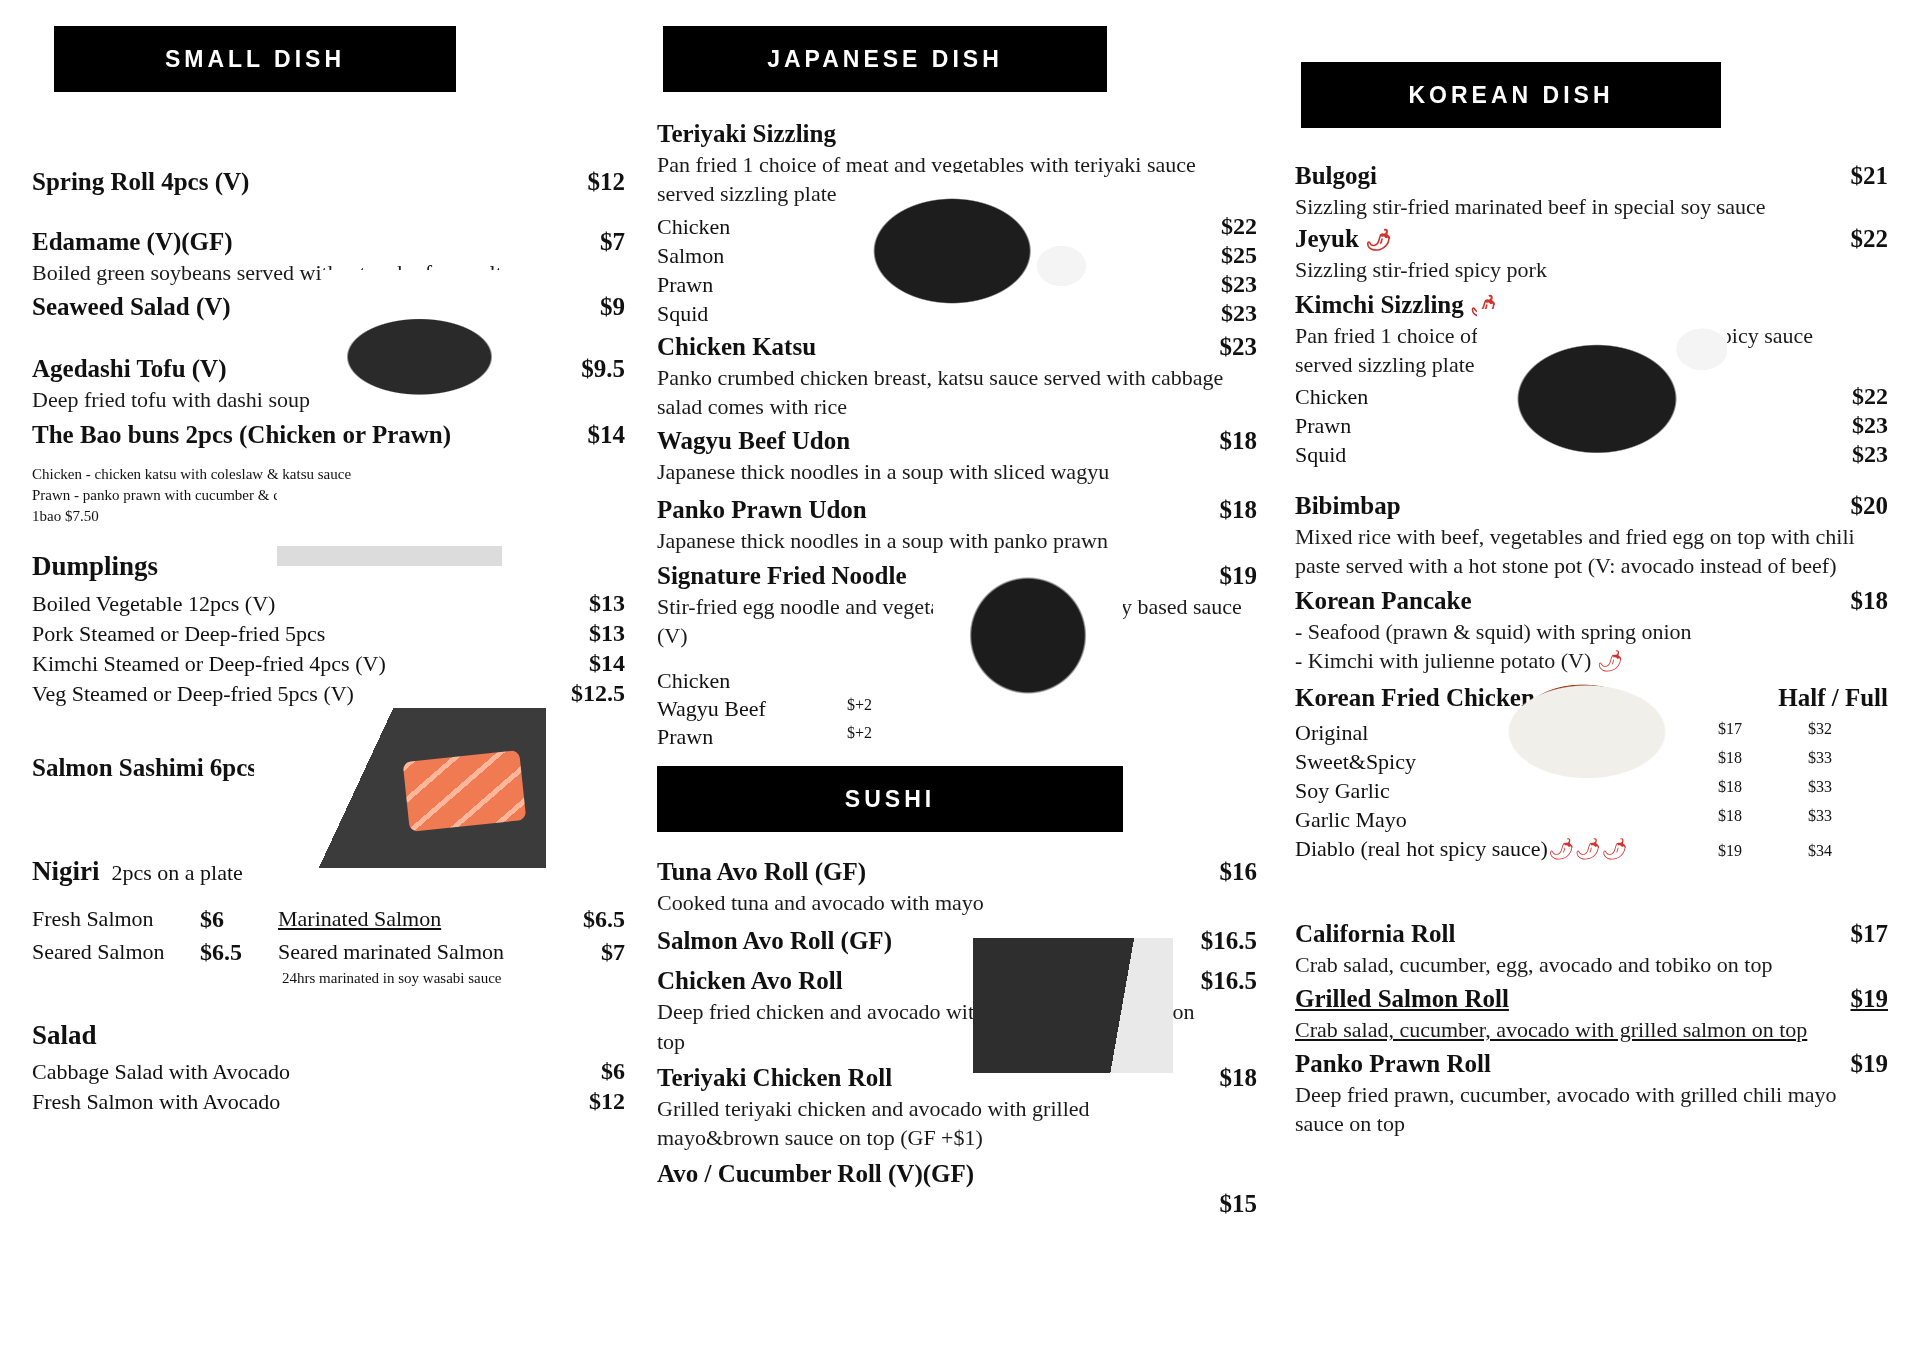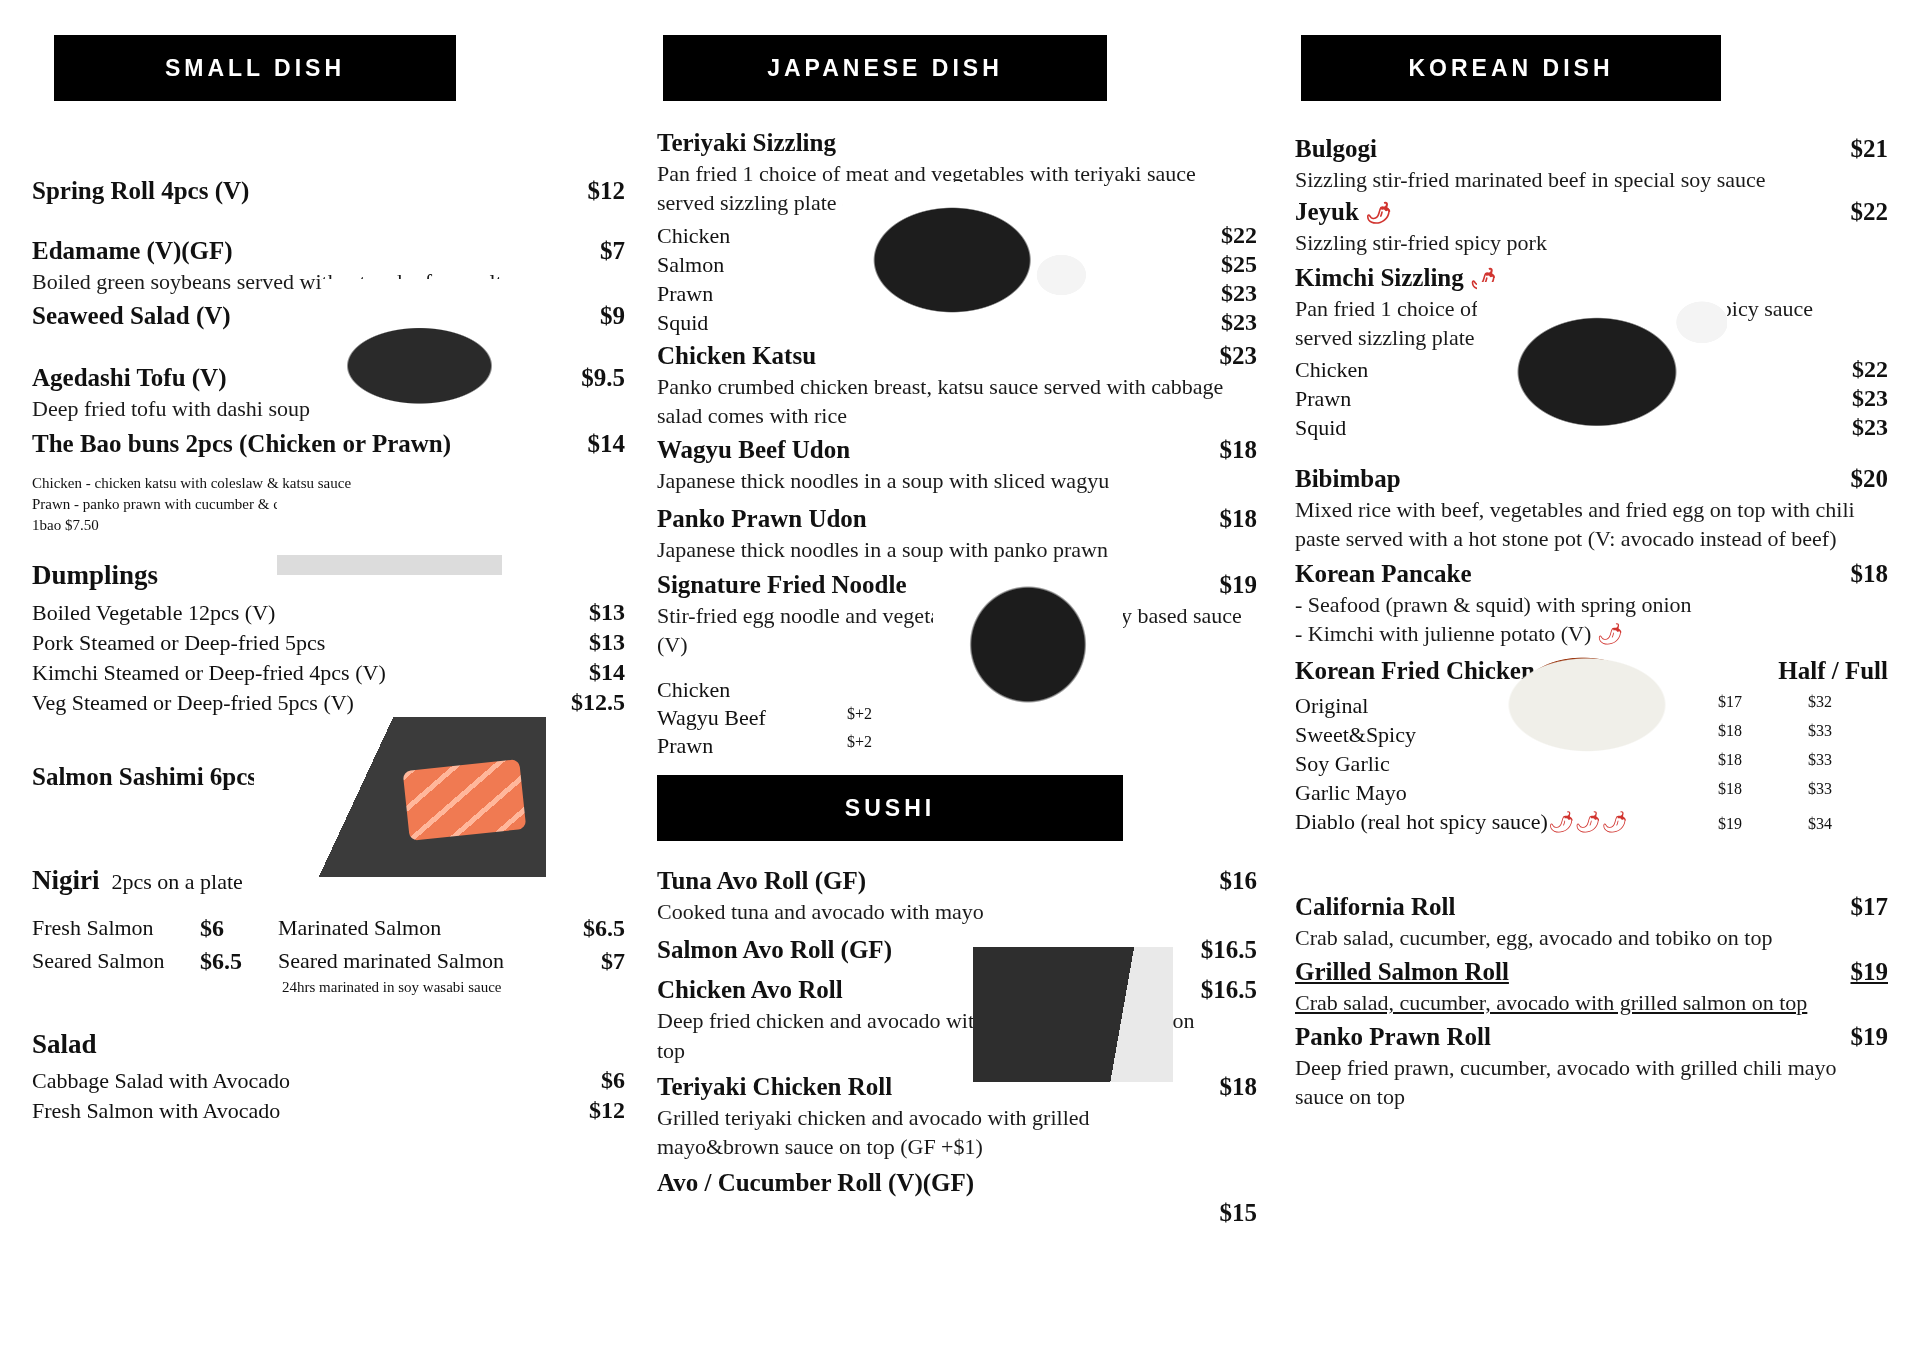--- a/index.html
+++ b/index.html
@@ -14,29 +14,29 @@
     color: #111111;
     overflow: hidden;
     position: relative;
   }
   .page {
     width: 1920px;
     height: 1359px;
     position: relative;
     display: flex;
     box-sizing: border-box;
-    padding: 17px 22px;
+    padding: 8px 22px;
   }
   .col {
     position: relative;
     box-sizing: border-box;
   }
   .col-left   { width: 640px; padding: 0 18px 0 10px; }
   .col-mid    { width: 640px; padding: 0 20px 0 14px; }
-  .col-right  { width: 640px; padding: 0 10px 0 18px; }
+  .col-right  { width: 640px; padding: 0 10px 0 18px; margin-top: 36px; }
 
   .section-banner {
     background: #000000;
     color: #ffffff;
     text-align: center;
     font-family: "Liberation Sans", sans-serif;
     font-weight: bold;
     letter-spacing: 4px;
     font-size: 23px;
     padding: 20px 0 19px;
@@ -269,21 +269,21 @@
     </div>
 
     <div class="item" style="margin-top:70px;">
       <div style="display:flex; align-items:baseline;">
         <span class="name" style="font-size:27px;">Nigiri</span>
         <span class="sub" style="padding-left:12px;">2pcs on a plate</span>
       </div>
       <div style="display:flex; margin-top:18px;">
         <span class="sub" style="width:168px;">Fresh Salmon</span>
         <span class="p" style="font-weight:bold;font-size:24px;width:78px;padding-left:0;">$6</span>
-        <span class="sub" style="flex:1;">Marinated Salmon</span>
+        <span class="sub" style="flex:1;text-decoration:underline;">Marinated Salmon</span>
         <span class="p" style="font-weight:bold;font-size:24px;">$6.5</span>
       </div>
       <div style="display:flex; margin-top:6px;">
         <span class="sub" style="width:168px;">Seared Salmon</span>
         <span class="p" style="font-weight:bold;font-size:24px;width:78px;padding-left:0;">$6.5</span>
         <span class="sub" style="flex:1;">Seared marinated Salmon</span>
         <span class="p" style="font-weight:bold;font-size:24px;">$7</span>
       </div>
       <div class="tiny" style="margin-top:2px; margin-left:250px;">24hrs marinated in soy wasabi sauce</div>
     </div>

